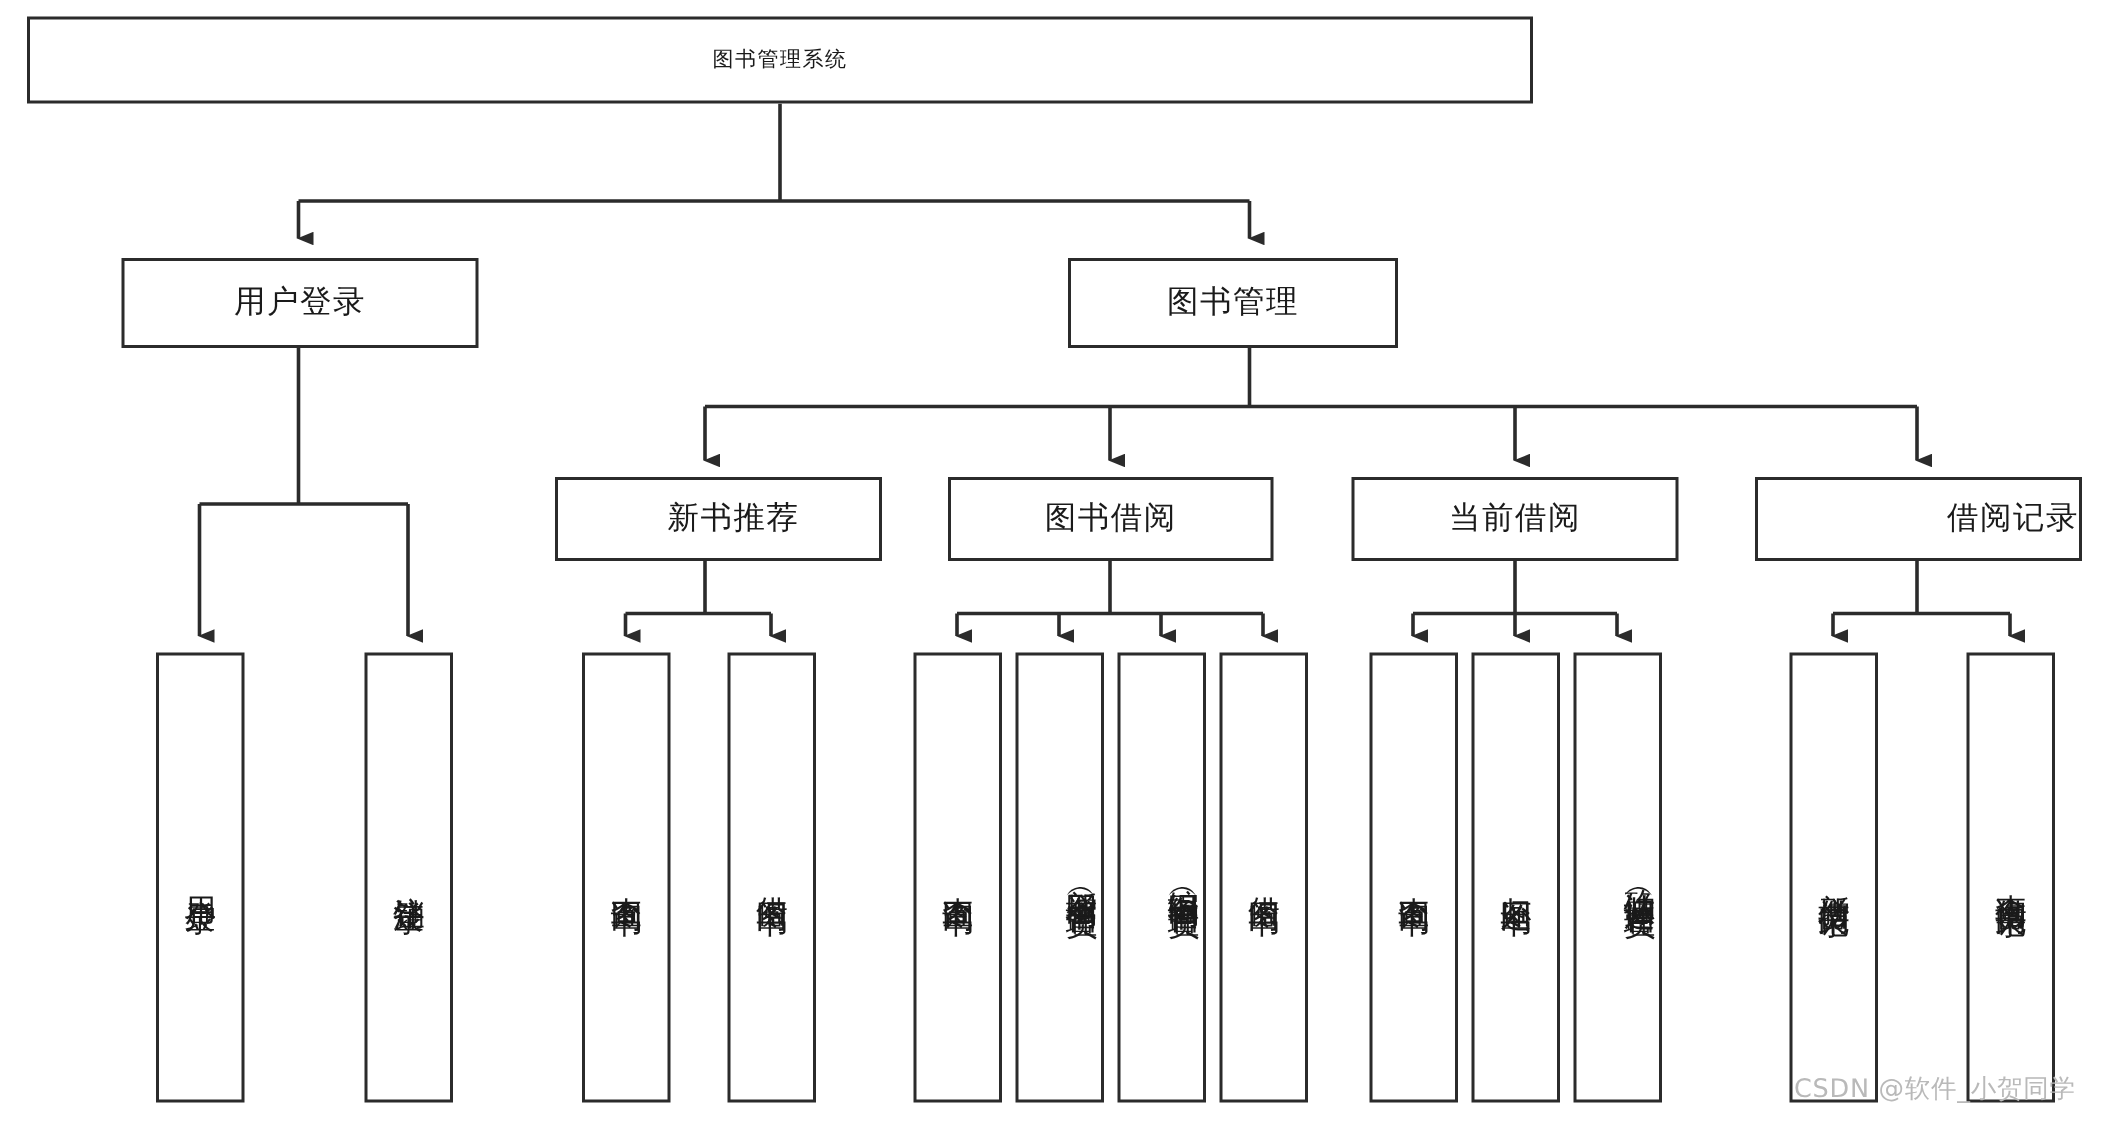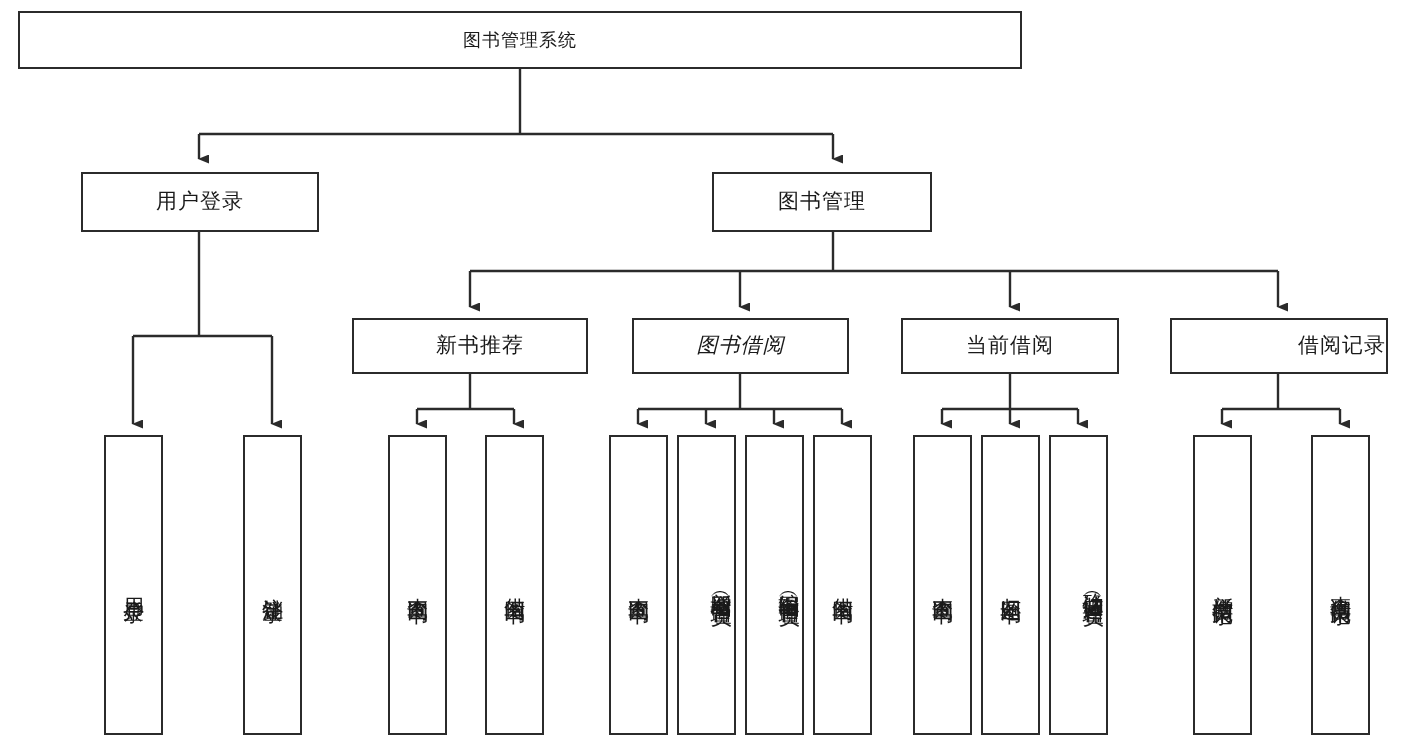--- a/index.html
+++ b/index.html
@@ -36,21 +36,21 @@
     justify-content: center;
     color: #1a1a1a;
     z-index: 2;
   }
   .node.horiz {
     font-size: 21px;
     letter-spacing: 1px;
     line-height: 1.2;
   }
   .node.root {
-    font-size: 18px;
+    font-size: 14px;
   }
   .node.vert {
     writing-mode: vertical-rl;
     text-orientation: upright;
     font-size: 21px;
     line-height: 1.25;
     letter-spacing: 2px;
     padding: 6px 0;
     align-items: flex-start;
     justify-content: center;
@@ -136,24 +136,24 @@
     <span class="label">图书管理系统</span>
   </div>
 
   <div class="node horiz" style="left:81px; top:172px; width:238px; height:60px;">
     <span class="label">用户登录</span>
   </div>
   <div class="node horiz" style="left:712px; top:172px; width:220px; height:60px;">
     <span class="label">图书管理</span>
   </div>
 
-  <div class="node horiz" style="left:352px; top:318px; width:236px; height:56px;padding-left:20px;">
+  <div class="node horiz" style="left:370px; top:318px; width:218px; height:56px;padding-left:20px;">
     <span class="label">新书推荐</span>
   </div>
-  <div class="node horiz" style="left:632px; top:318px; width:217px; height:56px;font-style:italic;">
+  <div class="node horiz" style="left:632px; top:318px; width:217px; height:56px;">
     <span class="label">图书借阅</span>
   </div>
   <div class="node horiz" style="left:901px; top:318px; width:218px; height:56px;">
     <span class="label">当前借阅</span>
   </div>
   <div class="node horiz" style="left:1170px; top:318px; width:218px; height:56px;justify-content:flex-end;">
     <span class="label">借阅记录</span>
   </div>
 
   <div class="node vert centered" style="left:104px; top:435px; width:59px; height:300px;">
@@ -193,14 +193,15 @@
     <span class="label">确认归还（管理员）</span>
   </div>
 
   <div class="node vert centered" style="left:1193px; top:435px; width:59px; height:300px;">
     <span class="label">新增借阅记录</span>
   </div>
   <div class="node vert centered" style="left:1311px; top:435px; width:59px; height:300px;">
     <span class="label">查询借阅记录</span>
   </div>
 
+  <div id="watermark">CSDN @软件_小贺同学</div>
 
 </div>
 
 </body></html>

